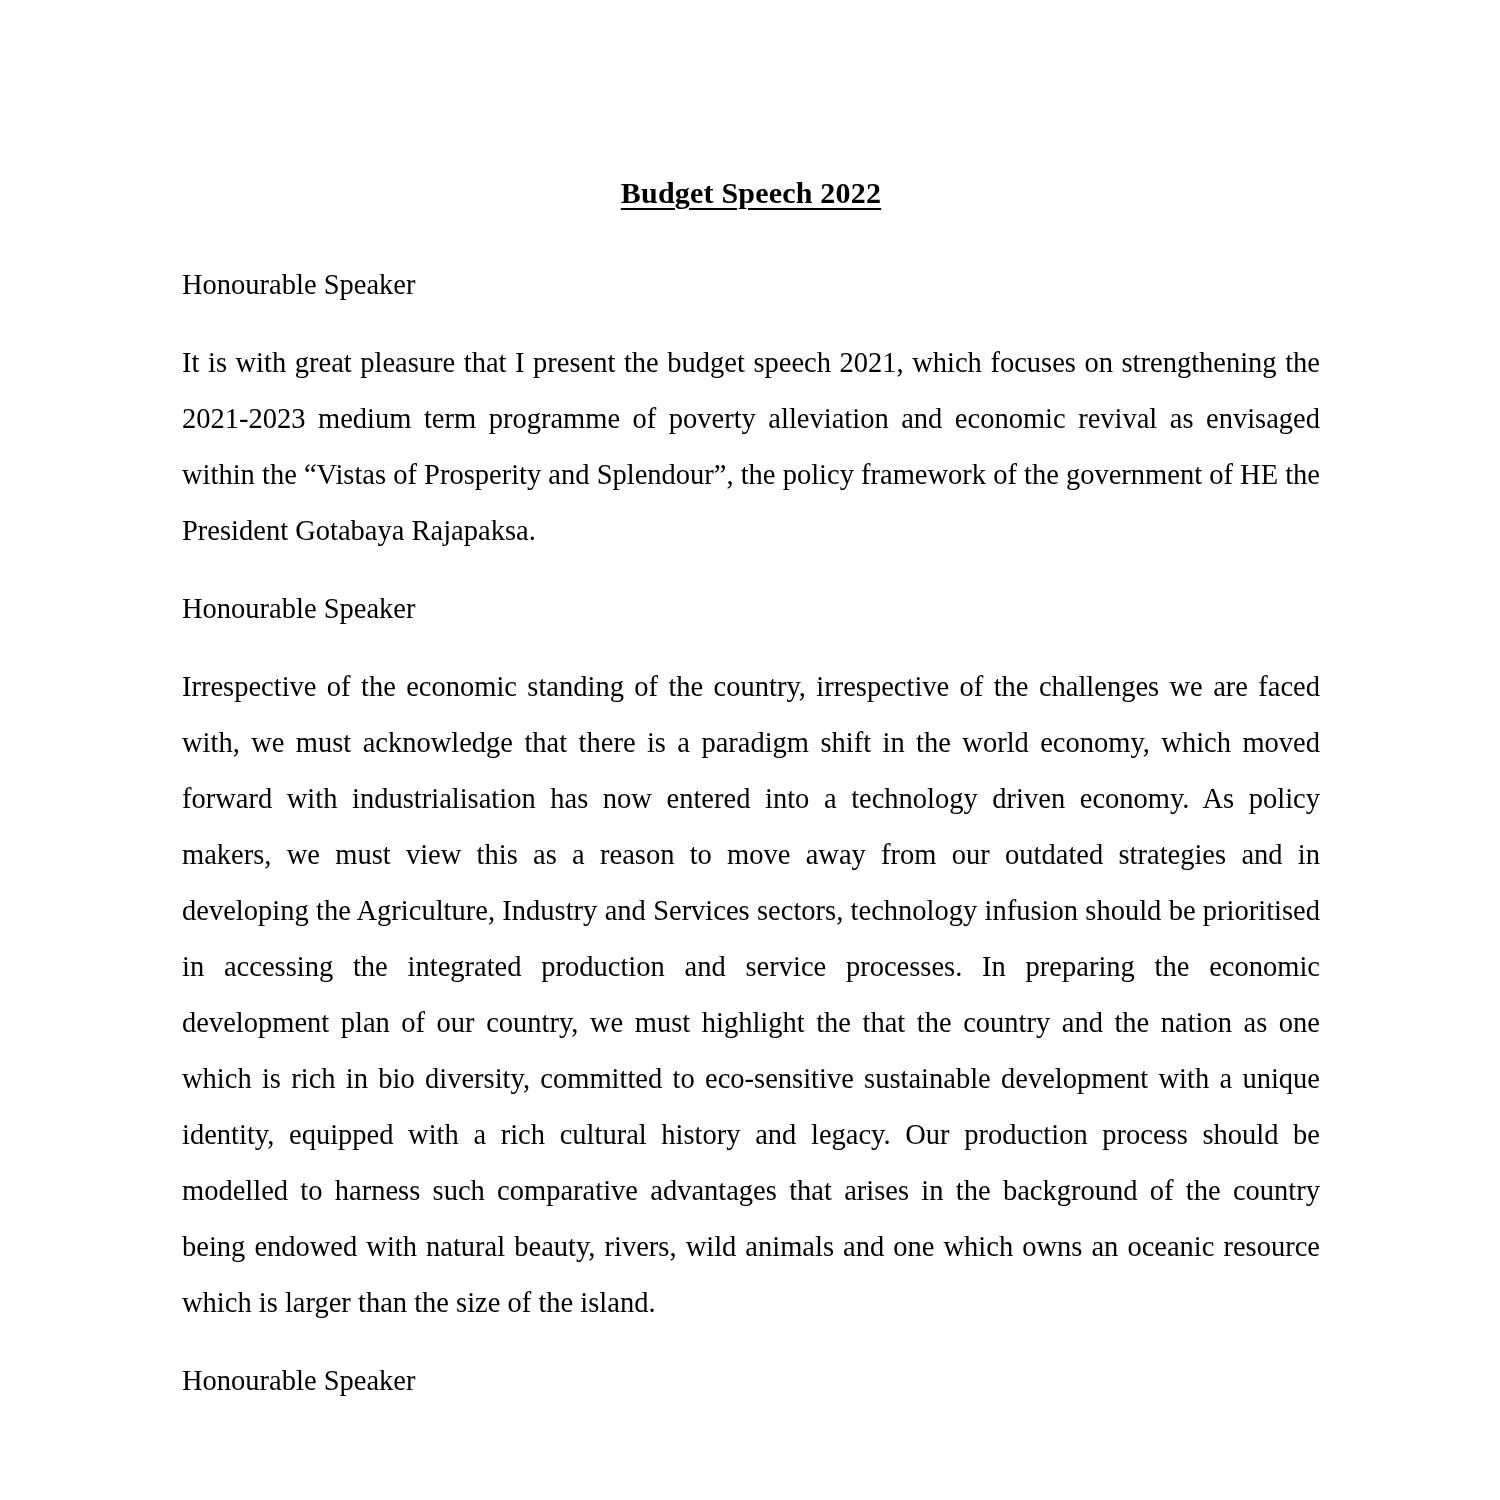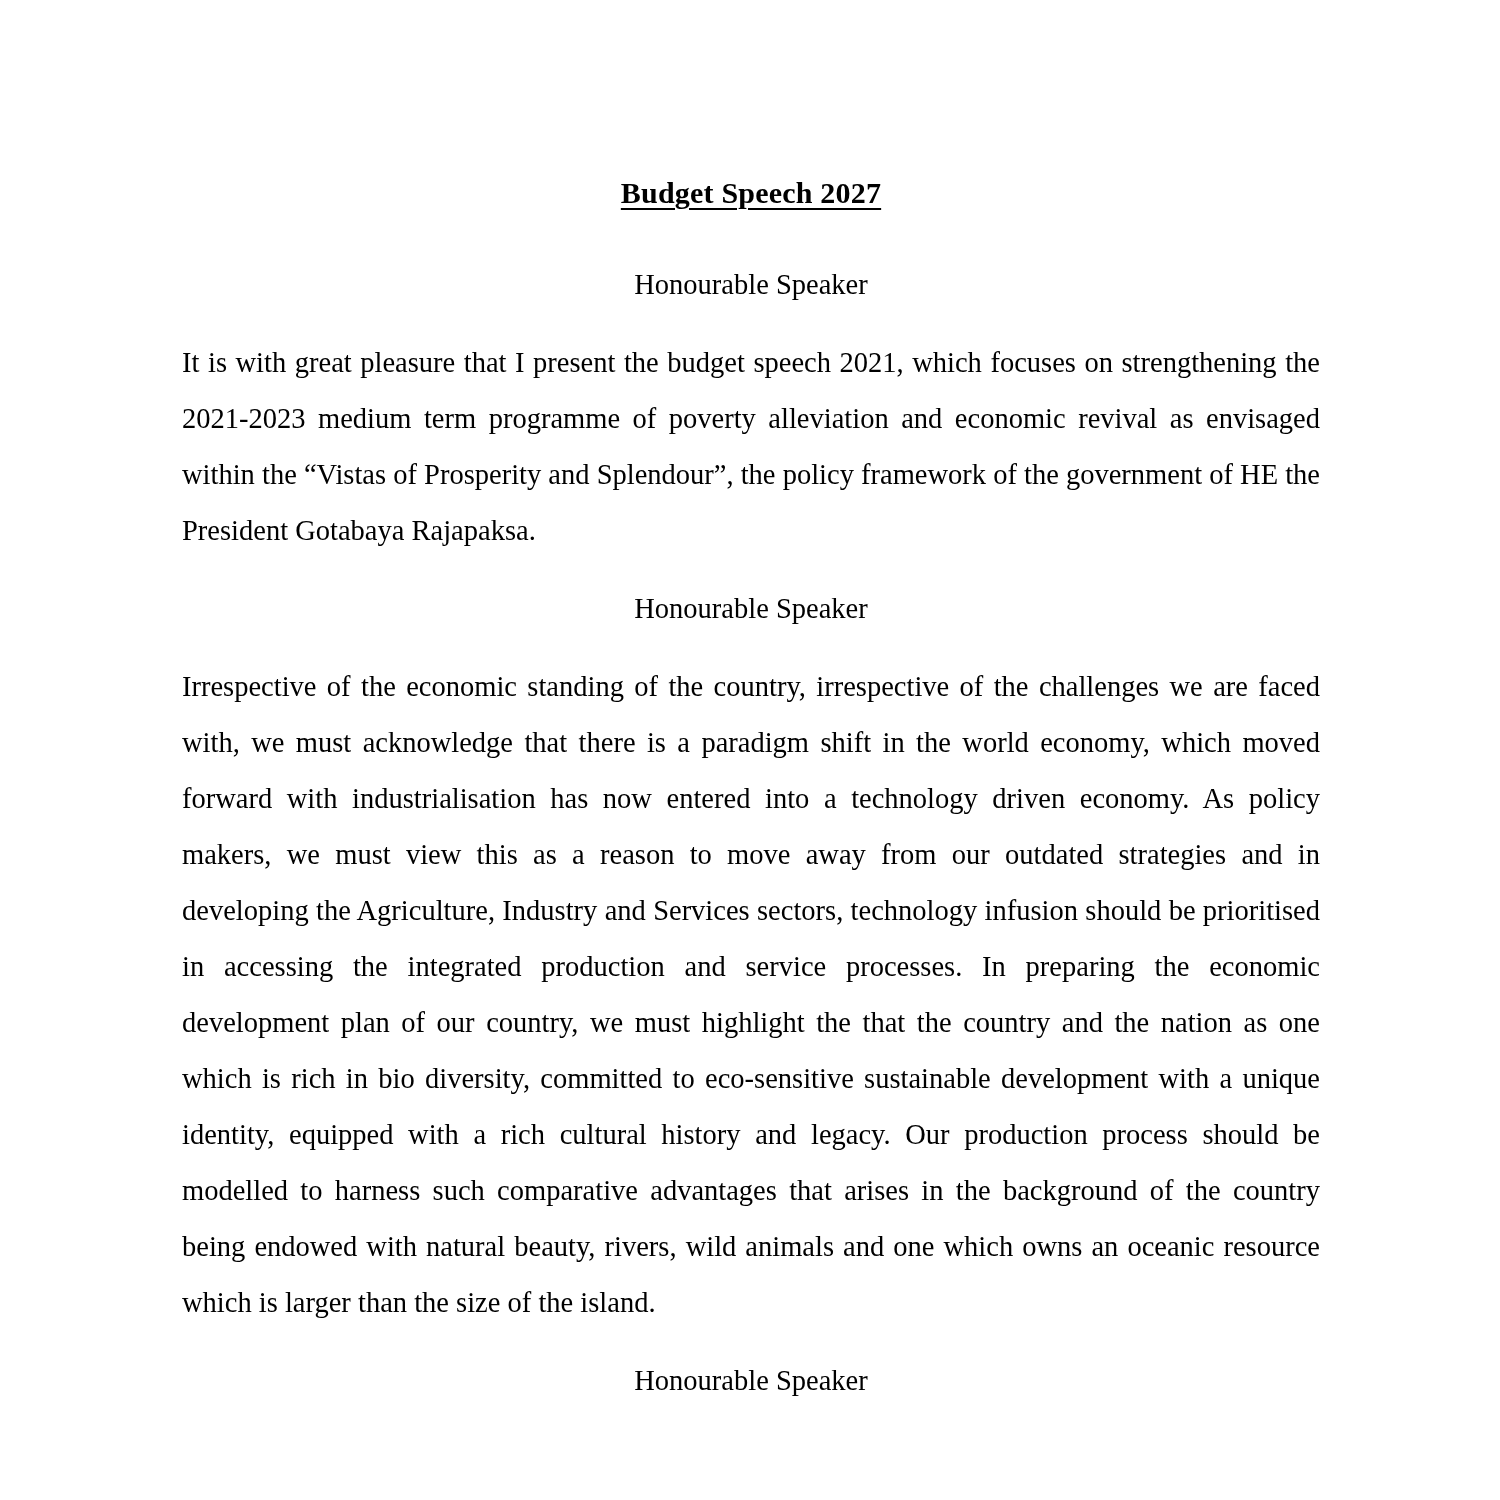--- a/index.html
+++ b/index.html
@@ -41,33 +41,33 @@
     font-size: 28.5px;
     line-height: 56px;
     color: #000000;
     margin: 0 0 22px 0;
     text-align: justify;
     text-justify: inter-word;
     -webkit-hyphens: none;
     hyphens: none;
   }
   p.para.salutation {
-    text-align: center;
+    text-align: left;
   }
   p.para.last {
     margin-bottom: 0;
   }
 </style>
 </head>
 <body>
 
 <div class="page">
   <div class="content">
 
-    <h1 class="doc-title"><span class="u">Budget Speech 2027</span></h1>
+    <h1 class="doc-title"><span class="u">Budget Speech 2022</span></h1>
 
     <p class="para salutation">Honourable Speaker</p>
 
     <p class="para">It is with great pleasure that I present the budget speech 2021, which focuses on strengthening the 2021-2023 medium term programme of poverty alleviation and economic revival as envisaged within the “Vistas of Prosperity and Splendour”, the policy framework of the government of HE the President Gotabaya Rajapaksa.</p>
 
     <p class="para salutation">Honourable Speaker</p>
 
     <p class="para">Irrespective of the economic standing of the country, irrespective of the challenges we are faced with, we must acknowledge that there is a paradigm shift in the world economy, which moved forward with industrialisation has now entered into a technology driven economy. As policy makers, we must view this as a reason to move away from our outdated strategies and in developing the Agriculture, Industry and Services sectors, technology infusion should be prioritised in accessing the integrated production and service processes. In preparing the economic development plan of our country, we must highlight the that the country and the nation as one which is rich in bio diversity, committed to eco-sensitive sustainable development with a unique identity, equipped with a rich cultural history and legacy. Our production process should be modelled to harness such comparative advantages that arises in the background of the country being endowed with natural beauty, rivers, wild animals and one which owns an oceanic resource which is larger than the size of the island.</p>
 
     <p class="para salutation last">Honourable Speaker</p>

